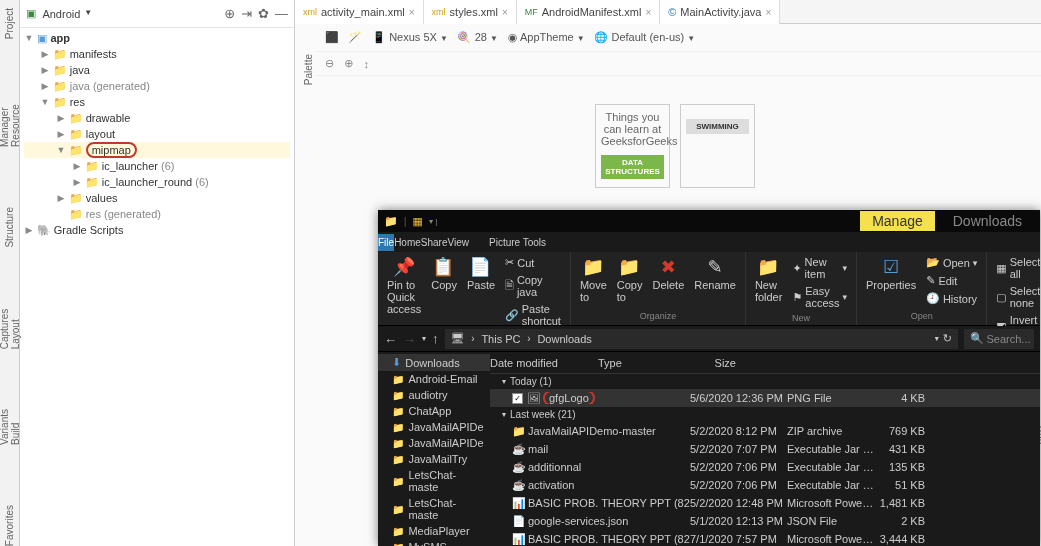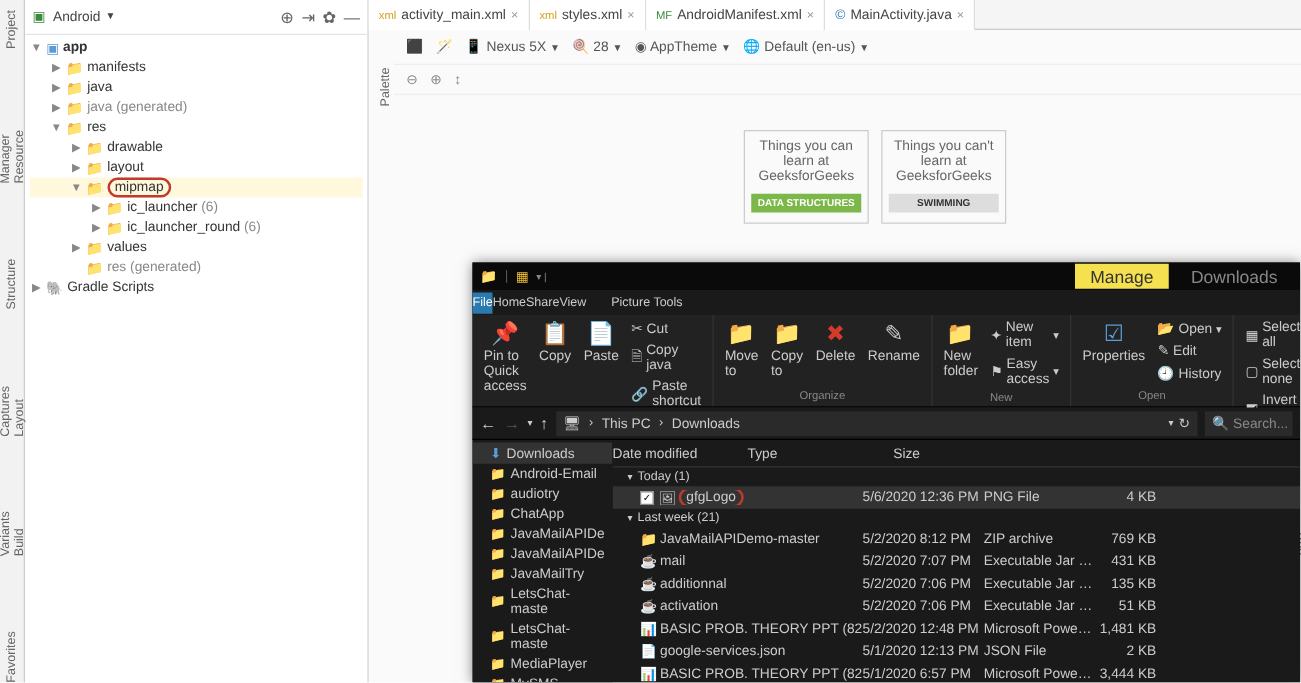--- a/index.html
+++ b/index.html
@@ -29,21 +29,21 @@
 .file-tab .java{color:#2a7ab0}
 .file-tab .mf{color:#3a8a3a;font-size:9px}
 .right-tabs{position:absolute;right:2px;top:84px;width:16px;display:flex;flex-direction:column;gap:60px}
 .right-tabs span{writing-mode:vertical-lr;color:#666;font-size:10px;cursor:pointer}
 .palette-tab{position:absolute;left:298px;top:54px;width:16px;writing-mode:vertical-lr;transform:rotate(180deg);color:#666;font-size:10px}
 .design-area{flex:1;background:#fafafa;position:relative;padding-left:20px}
 .design-toolbar{height:28px;display:flex;align-items:center;gap:10px;padding:0 10px;border-bottom:1px solid #eee;color:#555}
 .design-toolbar .ico{color:#6aa0e8}
 .design-toolbar2{height:24px;display:flex;align-items:center;gap:10px;padding:0 10px;color:#888;border-bottom:1px solid #eee}
 .preview{position:absolute;left:300px;top:80px;display:flex;gap:10px}
-.card{width:100px;border:1px solid #ccc;padding:6px 5px 8px;font-size:9px;color:#666;text-align:center}
+.card{width:75px;border:1px solid #ccc;padding:6px 5px 8px;font-size:9px;color:#666;text-align:center}
 .card .btn{margin-top:8px;padding:3px 2px;color:#333;font-size:8px;font-weight:600}
 .card.green .btn{background:#7cb74a;color:#fff}
 .card.gray .btn{background:#ddd}
 
 .explorer{position:absolute;left:378px;top:210px;width:662px;height:336px;background:#1a1a1a;color:#ccc;box-shadow:0 0 10px rgba(0,0,0,.5);display:flex;flex-direction:column}
 .exp-title{height:22px;display:flex;align-items:center;padding:0 6px;gap:6px;background:#0a0a0a}
 .exp-title .tab{padding:2px 12px;font-size:14px}
 .exp-title .manage{background:#f5e050;color:#333}
 .exp-tabs{height:20px;display:flex;align-items:center;background:#1a1a1a}
 .exp-tabs .t{padding:3px 0;color:#ccc;font-size:10px;cursor:pointer}
@@ -216,21 +216,20 @@
         <span>⊖</span>
         <span>⊕</span>
         <span>↕</span>
       </div>
       <div class="preview">
         <div class="card green">
           <div>Things you can learn at GeeksforGeeks</div>
           <div class="btn">DATA STRUCTURES</div>
         </div>
         <div class="card gray">
-          <div>Things you can't learn at GeeksforGeeks</div>
           <div class="btn">SWIMMING</div>
         </div>
       </div>
     </div>
   </div>
 </div>
 
 <div class="palette-tab">Palette</div>
 <div class="right-tabs">
     <span style="position:absolute;top:340px">Component Tree</span>
@@ -488,20 +487,20 @@
             </div>
             <div class="c2">5/1/2020 12:13 PM</div>
             <div class="c3">JSON File</div>
             <div class="c4">2 KB</div>
           </div>
           <div class="file-row">
             <div class="c1">
               <span class="fic">📊</span>
               <span>BASIC PROB. THEORY PPT (82 - 93) FI...</span>
             </div>
-            <div class="c2">5/1/2020 6:57 PM</div>
+            <div class="c2">7/1/2020 7:57 PM</div>
             <div class="c3">Microsoft PowerPo...</div>
             <div class="c4">3,444 KB</div>
           </div>
         </div>
     </div>
   </div>
 </div>
 
 </body></html>

